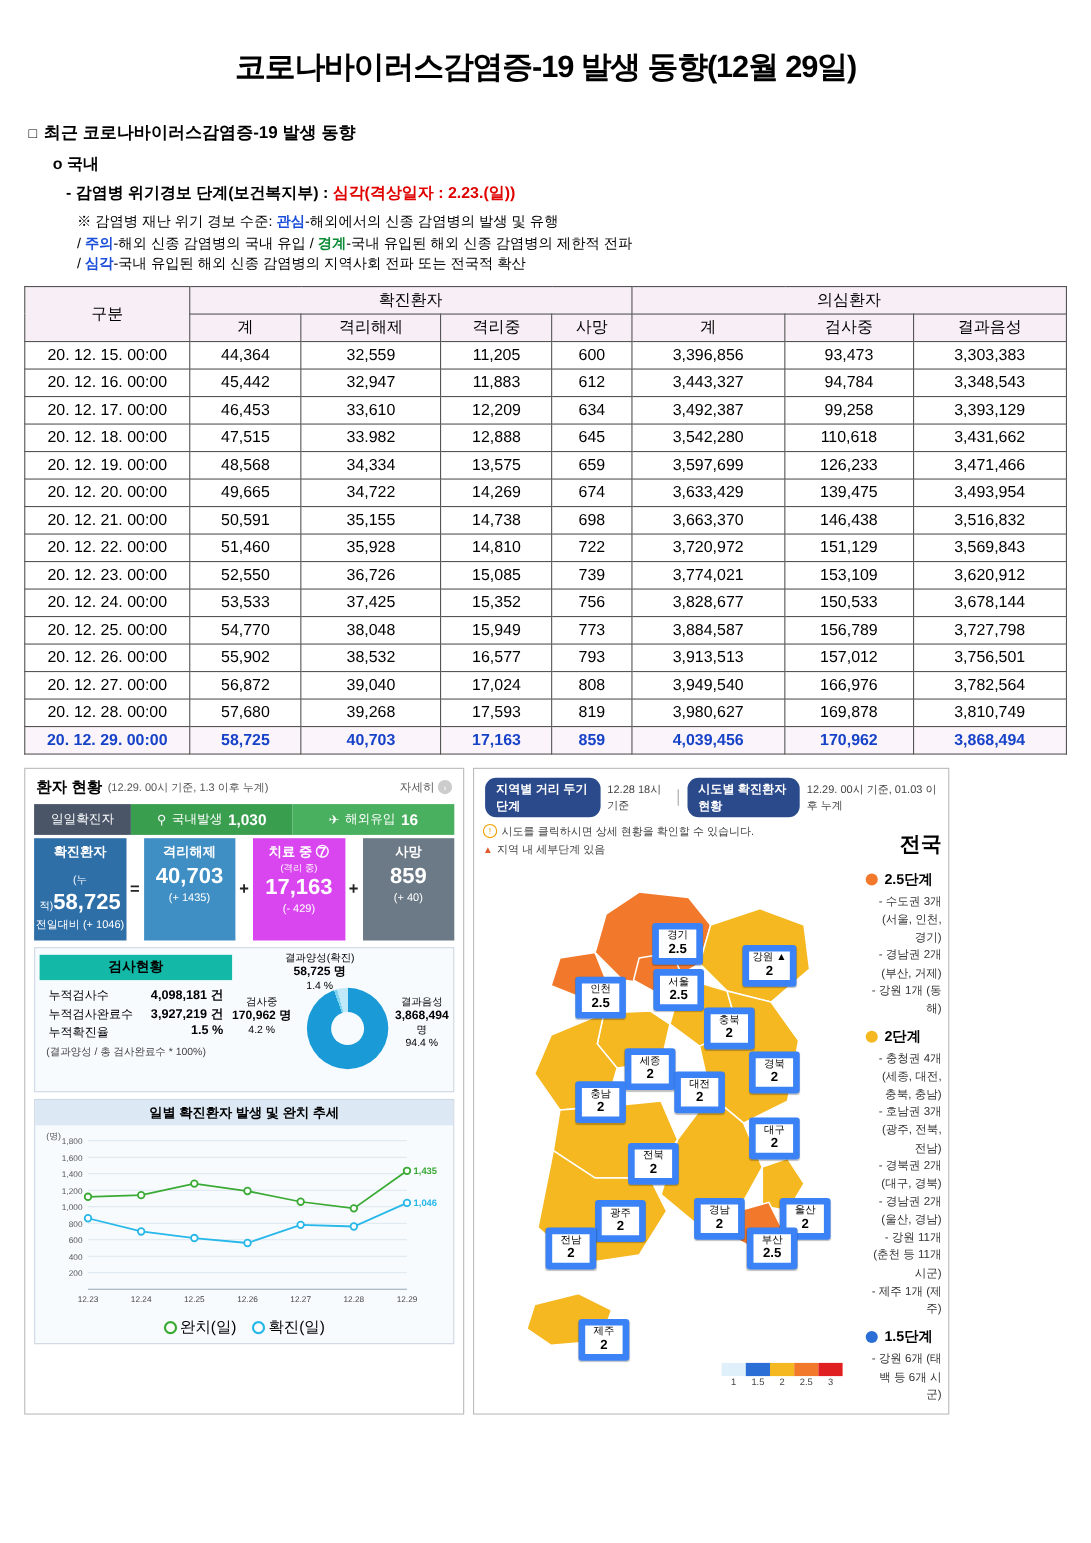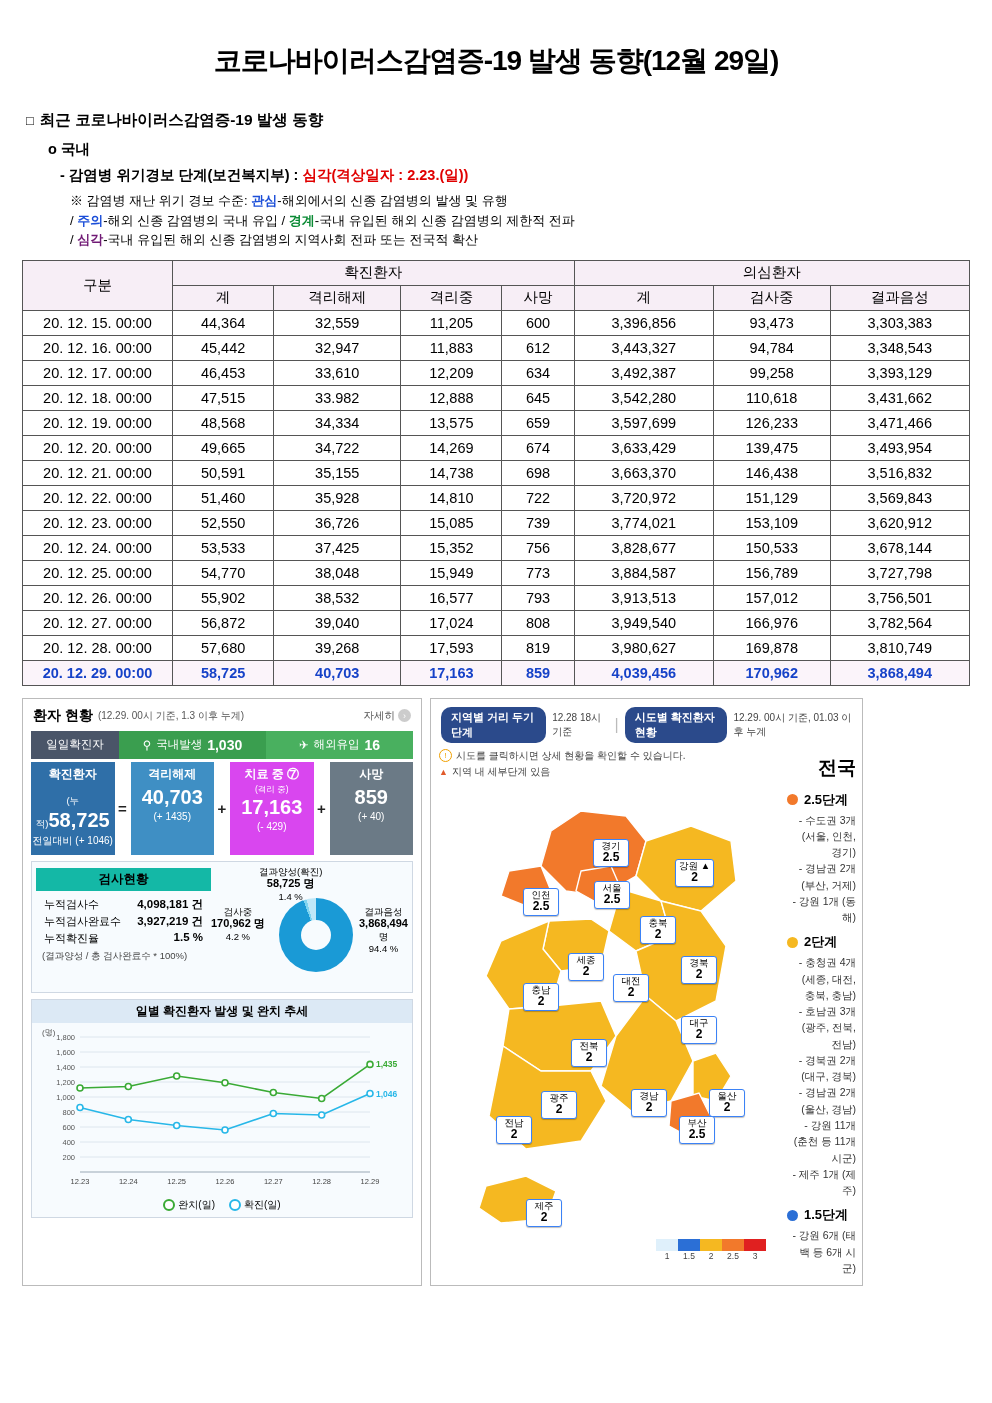--- a/index.html
+++ b/index.html
@@ -51,21 +51,21 @@
     margin-left: 34px;
     margin-bottom: 6px;
   }
   .red { color: #e00000; }
   .note {
     font-size: 13px;
     margin-left: 44px;
     line-height: 1.5;
   }
   .note .blue { color: #1b4ed8; font-weight: bold; }
-  .note .red-b { color: #701a75; font-weight: bold; }
+  .note .red-b { color: #1d4ed8; font-weight: bold; }
   .note .green-b { color: #0a8a34; font-weight: bold; }
   
   table.stats {
     border-collapse: collapse;
     width: 948px;
     margin-top: 10px;
     font-size: 14.5px;
   }
   table.stats th, table.stats td {
     border: 1px solid #555;
@@ -241,21 +241,21 @@
   .chart-title {
     background: #dce9f5;
     text-align: center;
     font-size: 12px;
     font-weight: bold;
     padding: 3px 0;
   }
   .chart-area { position: relative; height: 175px; }
   .legend {
     display: flex; justify-content: center; gap: 14px;
-    font-size: 10px; padding-bottom: 5px; text-align: center;
+    font-size: 14px; padding-bottom: 5px; text-align: center;
   }
   .lg { display: flex; align-items: center; gap: 3px; }
   .lgdot { width: 8px; height: 8px; border-radius: 50%; border: 2px solid #3aaa35; background: #fff; }
   .lgdot.b { border-color: #27b7e8; }
   
   .pr-head {
     display: flex;
     align-items: center;
     gap: 6px;
     padding: 8px 10px 2px 10px;
@@ -305,21 +305,21 @@
   .lv-items { font-size: 10.5px; color: #333; line-height: 1.55; margin: 3px 0 0 4px; }
   
   .map {
     position: absolute;
     left: 0; top: 26px;
     width: 350px; height: 500px;
   }
   .marker {
     position: absolute;
     background: #fff;
-    border: 1px solid #3b82f6;
+    border: 6px solid #3b82f6;
     border-radius: 3px;
     text-align: center;
     font-size: 10px;
     line-height: 1.15;
     padding: 1px 3px;
     box-shadow: 0 1px 1px rgba(0,0,0,.25);
     min-width: 28px;
   }
   .marker b { font-size: 12px; display: block; }
   .marker .nm { font-size: 9.5px; }

